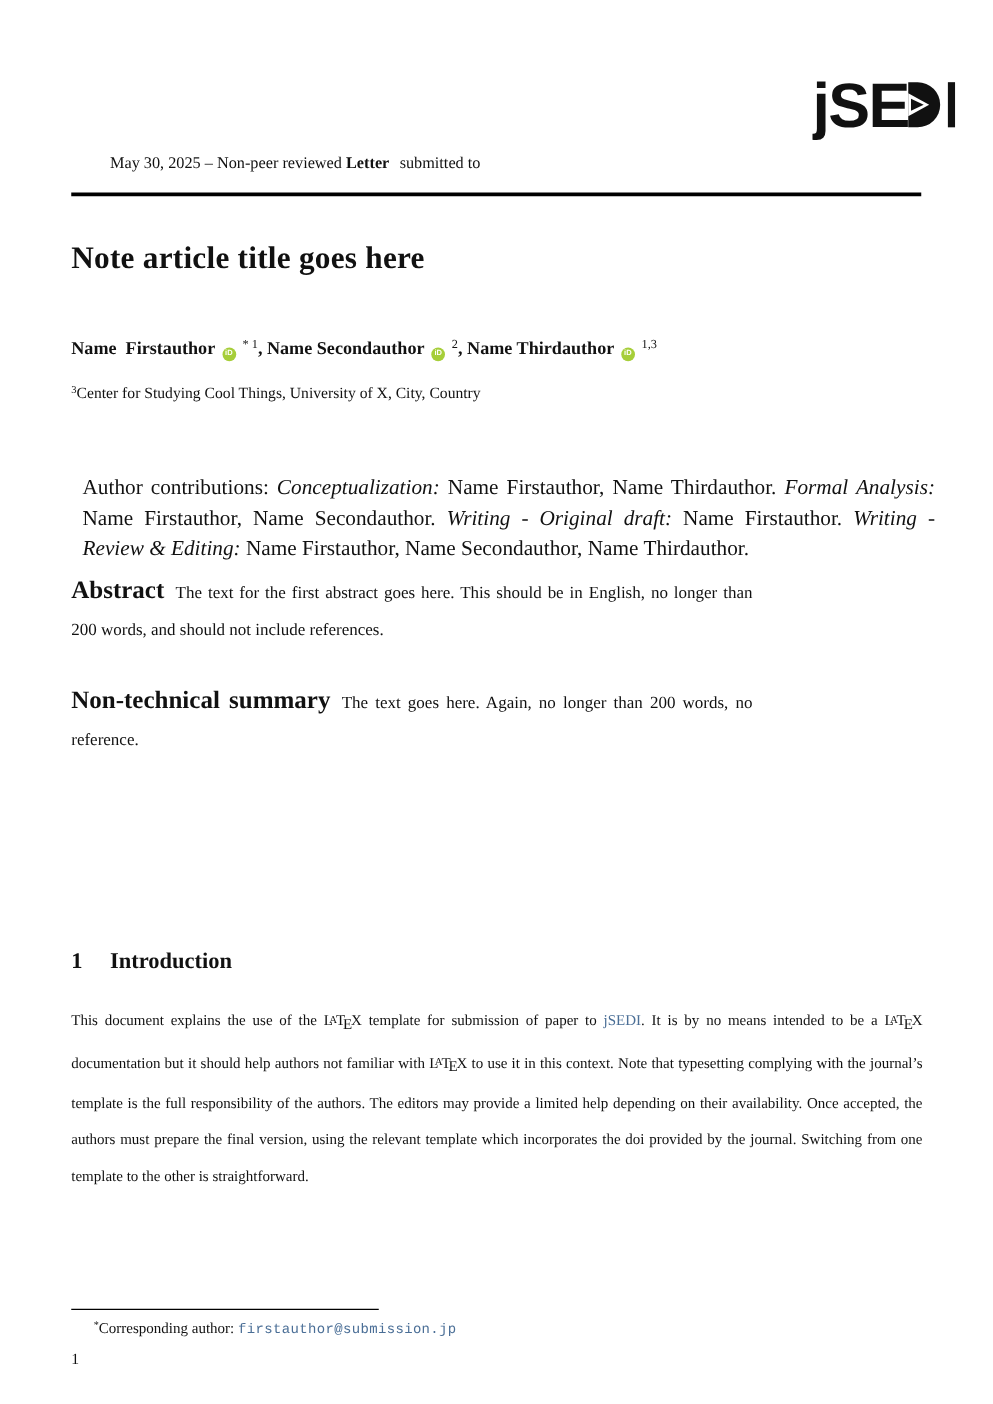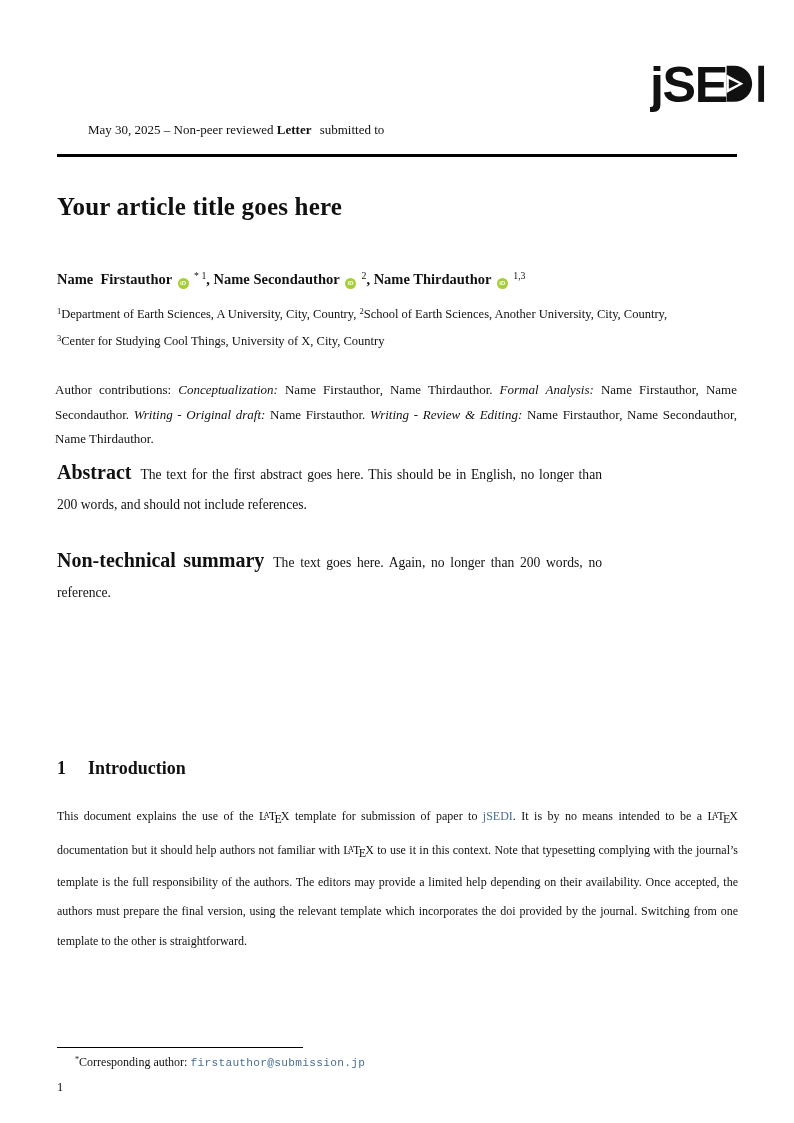--- a/index.html
+++ b/index.html
@@ -20,21 +20,21 @@
   .dateline .suffix{margin-left:5px;}
   .logo-box{top:56px;left:650px;width:118px;height:66px;}
   .header-rule{top:154px;left:57px;width:680px;height:2.5px;background:#000;}
   
   .title{top:191px;left:57px;width:690px;font-size:25px;line-height:31px;font-weight:700;letter-spacing:0.2px;}
   .authors{top:270px;left:57px;width:690px;font-size:14.5px;line-height:19px;}
   .authors .b{font-weight:700;}
   
   .affiliations{top:301px;left:57px;width:686px;font-size:12.5px;line-height:27px;}
   
-  .contributions{top:378px;left:55px;width:682px;font-size:13px;line-height:24.5px;text-align:justify;}
+  .contributions{top:378px;left:66px;width:682px;font-size:17px;line-height:24.5px;text-align:justify;}
   .contributions .i{font-style:italic;}
   
   .abstract{top:457px;left:57px;width:545px;font-size:13.6px;line-height:30px;text-align:justify;}
   .nontech{top:545px;left:57px;width:545px;font-size:13.6px;line-height:30px;text-align:justify;}
   .abstract > .b, .nontech > .b{font-weight:700;font-size:20px;margin-right:9px;}
   
   .sec-heading{top:757px;left:57px;font-size:18px;line-height:23px;font-weight:700;}
   .sec-heading .num{display:inline-block;width:31px;}
   
   .bodytext{top:801px;left:57px;width:681px;font-size:12px;line-height:29.4px;text-align:justify;}
@@ -72,26 +72,25 @@
       <path d="M0,0 h8.5 a20.5,20.5 0 0 1 0,41 h-8.5 z" fill="#111"></path>
       <polygon points="0,10 19,20.5 0,31" fill="#ffffff"></polygon>
       <polygon points="2.5,15 14,20.5 2.5,26" fill="#111"></polygon>
     </g>
     <rect x="123" y="11" width="6.5" height="41" fill="#111"></rect>
   </svg>
 </div>
 
 <div class="abs header-rule"></div>
 
-<h1 class="abs title" style="margin:0;">Your article title goes here</h1>
+<h1 class="abs title" style="margin:0;">Note article title goes here</h1>
 
 <div class="abs authors"><span class="b">Name&nbsp; Firstauthor </span><span class="orcid"><span class="orcid-id">iD</span></span><sup> * 1</sup><span class="b">, </span><span class="b">Name Secondauthor </span><span class="orcid"><span class="orcid-id">iD</span></span><sup> 2</sup><span class="b">, </span><span class="b">Name Thirdauthor </span><span class="orcid"><span class="orcid-id">iD</span></span><sup> 1,3</sup></div>
 
 <div class="abs affiliations">
-  <div><sup>1</sup><span>Department of Earth Sciences, A University, City, Country, </span><sup>2</sup><span>School of Earth Sciences, Another University, City, Country,</span></div>
   <div><sup>3</sup><span>Center for Studying Cool Things, University of X, City, Country</span></div>
 </div>
 
 <div class="abs contributions"><span>Author contributions:  </span><span class="i">Conceptualization: </span><span>Name Firstauthor, Name Thirdauthor.  </span><span class="i">Formal Analysis: </span><span>Name Firstauthor, Name Secondauthor. </span><span class="i">Writing - Original draft: </span><span>Name Firstauthor.  </span><span class="i">Writing - Review &amp; Editing: </span><span>Name Firstauthor, Name Secondauthor, Name Thirdauthor.</span></div>
 
 <p class="abs abstract" style="margin:0;"><span class="b">Abstract</span><span>The text for the first abstract goes here. This should be in English, no longer than 200 words, and should not include references.</span></p>
 
 <p class="abs nontech" style="margin:0;"><span class="b">Non-technical summary</span><span>The text goes here. Again, no longer than 200 words, no reference.</span></p>
 
 <div class="abs sec-heading">

